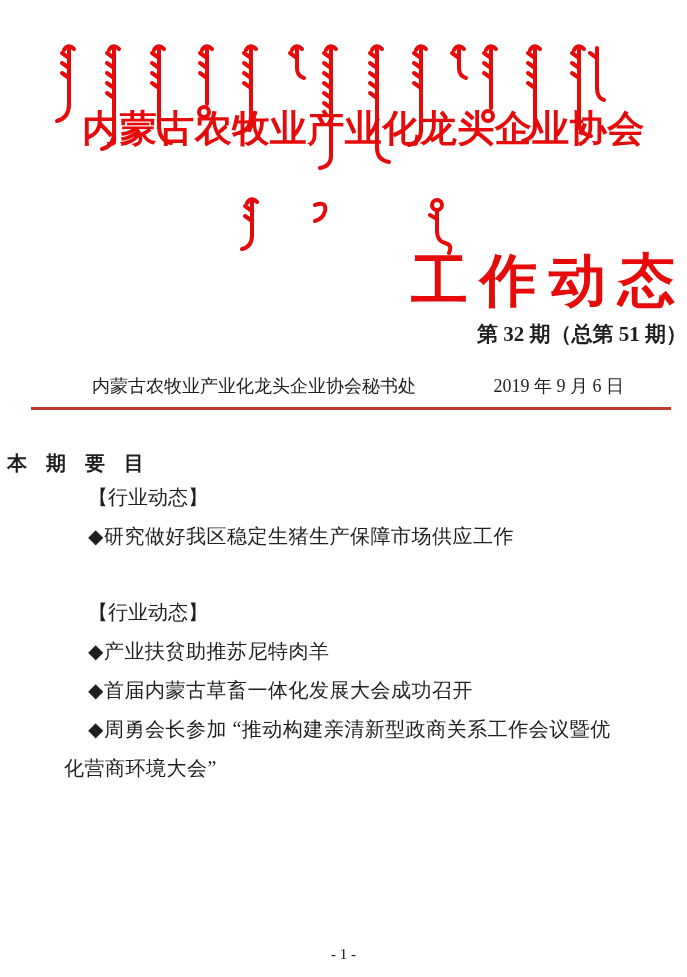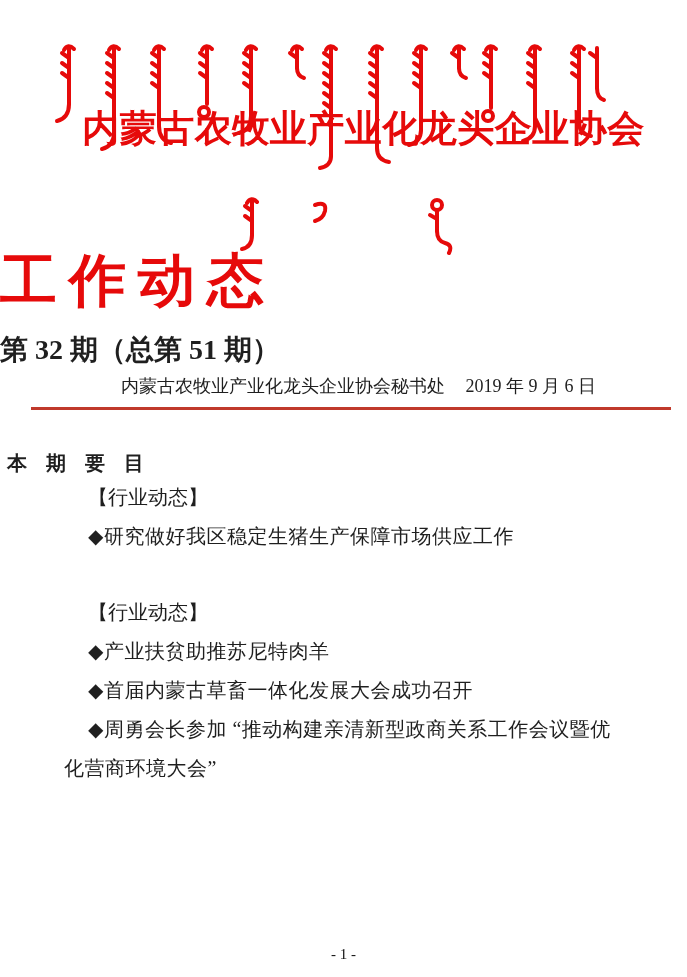--- a/index.html
+++ b/index.html
@@ -24,36 +24,36 @@
   
   .org-title{
     position:absolute;top:104px;left:0;right:0;
     text-align:center;
     font-size:37px;font-weight:bold;letter-spacing:0.5px;
     color:var(--accent-red);
     margin-left:40px;
   }
   .bulletin-title{
     position:absolute;top:243px;left:0;right:0;
-    text-align:left;
+    text-align:right;
     font-size:57px;font-weight:bold;
-    letter-spacing:12px;
+    letter-spacing:12px;padding-left:12px;
     color:var(--accent-red);
   }
   .issue-info{
-    position:absolute;top:331px;left:0;right:0;
-    text-align:left;
-    font-size:28px;font-weight:bold;
+    position:absolute;top:320px;left:0;right:0;
+    text-align:right;
+    font-size:21px;font-weight:bold;
     color:var(--text-black);
   }
   .publisher-row{
     position:absolute;top:374px;left:0;right:0;
     display:flex;justify-content:space-between;align-items:baseline;
-    padding:0 91px 0 92px;
-    font-size:18px;color:var(--text-black);margin-left:29px;
+    padding:0 63px 0 92px;
+    font-size:18px;color:var(--text-black);
   }
   .divider-rule{
     position:absolute;top:407px;left:31px;width:640px;height:3px;
     background:var(--rule-red);
   }
 
   
   .contents-heading{
     position:absolute;top:450px;left:0;right:0;
     text-align:left;

